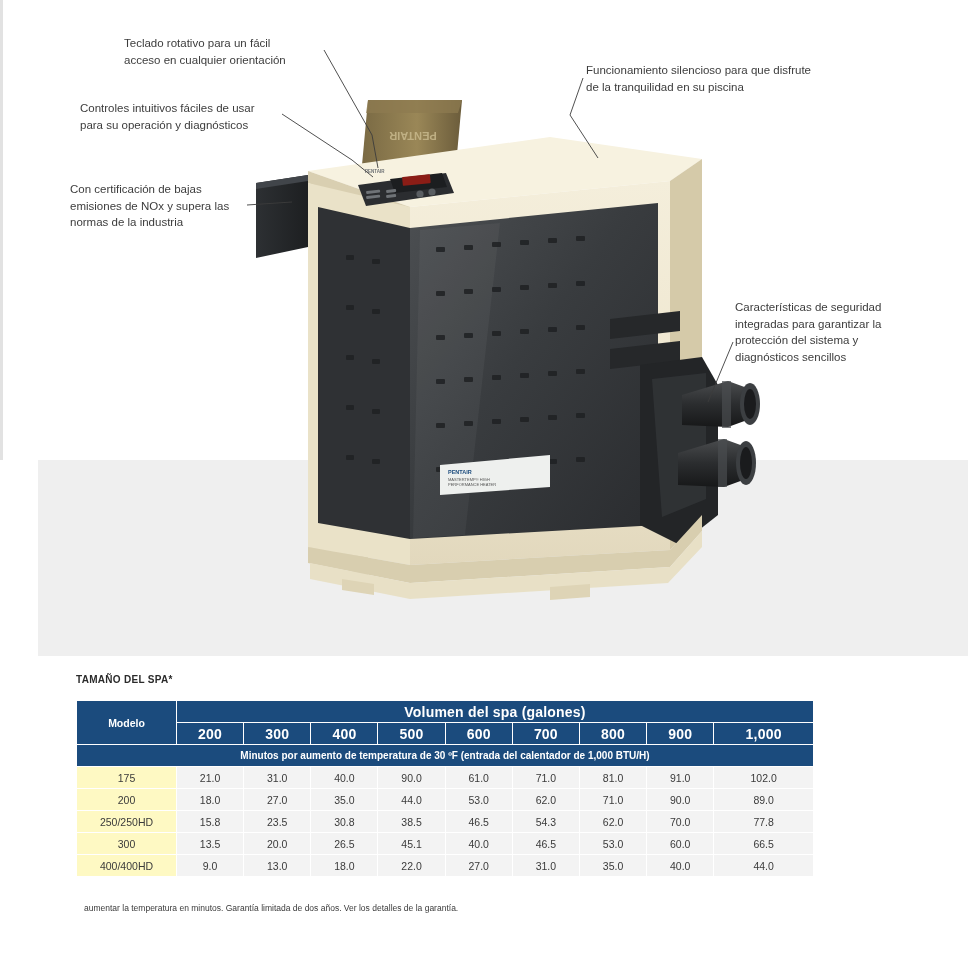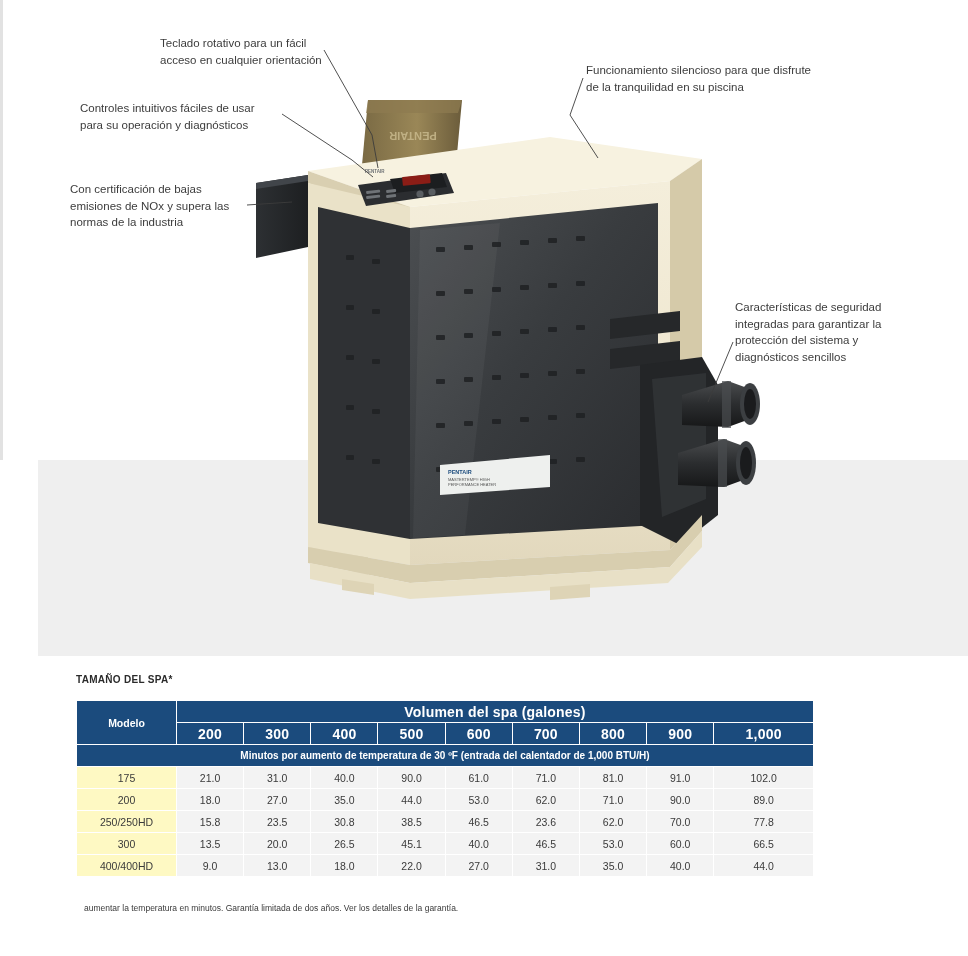--- a/index.html
+++ b/index.html
@@ -40,21 +40,21 @@
   }
 
   
   .callout {
     position: absolute;
     font-size: 11.5px;
     line-height: 1.45;
     color: #3c3c3c;
     width: 230px;
   }
-  .c1 { left: 160px; top: 35px; width: 180px; }
+  .c1 { left: 124px; top: 35px; width: 180px; }
   .c2 { left: 80px; top: 100px; width: 200px; }
   .c3 { left: 70px; top: 181px; width: 175px; }
   .c4 { left: 586px; top: 62px; width: 240px; }
   .c5 { left: 735px; top: 299px; width: 175px; }
 
   
   .leaders { position: absolute; left: 0; top: 0; width: 968px; height: 660px; }
 
   
   .heater { position: absolute; left: 250px; top: 95px; width: 560px; height: 525px; }
@@ -365,21 +365,21 @@
         <td class="val">90.0</td>
         <td class="val">89.0</td>
       </tr>
       <tr>
         <td class="rowlabel">250/250HD</td>
         <td class="val">15.8</td>
         <td class="val">23.5</td>
         <td class="val">30.8</td>
         <td class="val">38.5</td>
         <td class="val">46.5</td>
-        <td class="val">23.6</td>
+        <td class="val">54.3</td>
         <td class="val">62.0</td>
         <td class="val">70.0</td>
         <td class="val">77.8</td>
       </tr>
       <tr>
         <td class="rowlabel">300</td>
         <td class="val">13.5</td>
         <td class="val">20.0</td>
         <td class="val">26.5</td>
         <td class="val">45.1</td>

